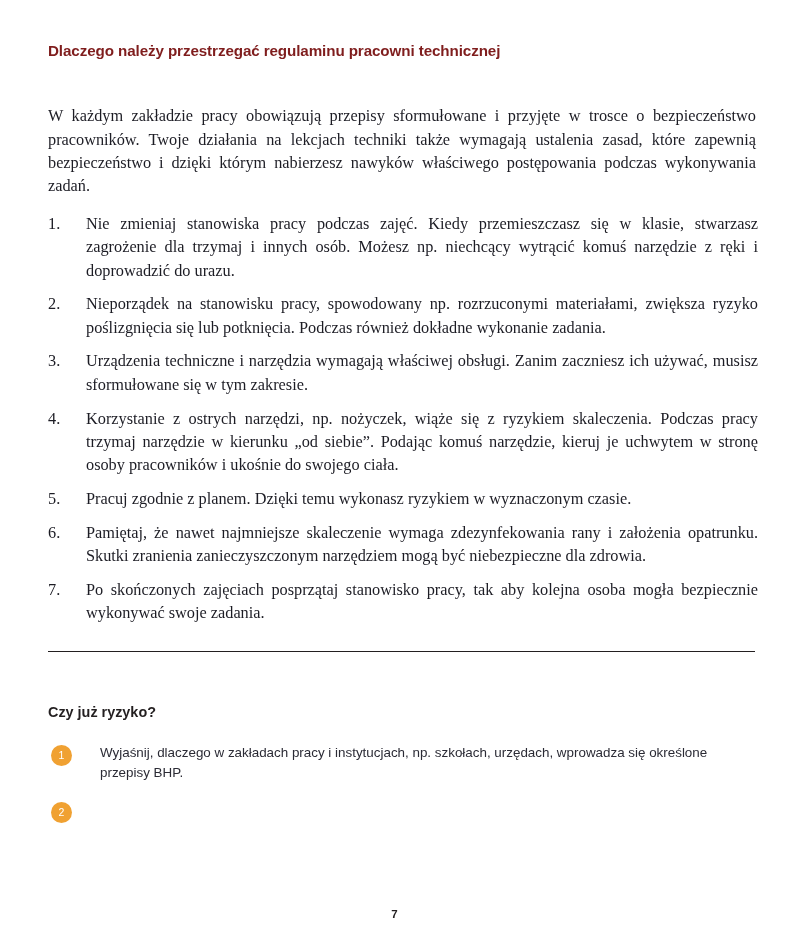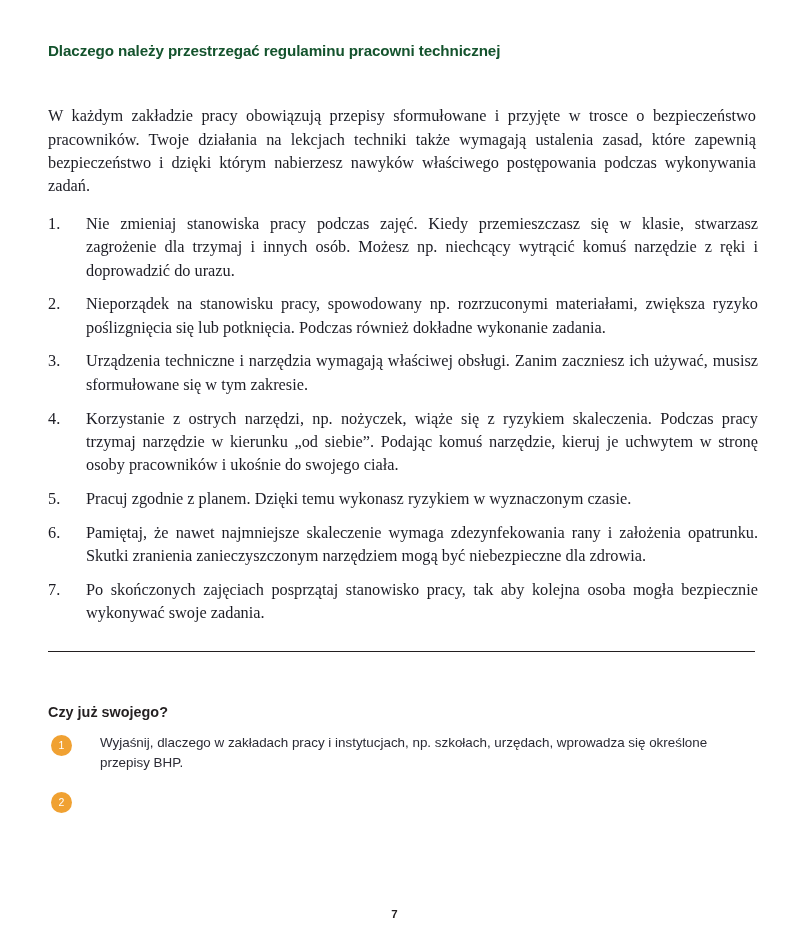--- a/index.html
+++ b/index.html
@@ -21,21 +21,21 @@
     position: relative;
     width: 789px;
     height: 936px;
     box-sizing: border-box;
   }
 
   
   .heading-sans {
     font-family: "Liberation Sans", sans-serif;
     font-weight: bold;
-    color: #14532d;
+    color: #7f1d1d;
     letter-spacing: -0.1px;
   }
 
   #main-heading {
     position: absolute;
     left: 48px;
     top: 31px;
     width: 710px;
     font-size: 15.2px;
     line-height: 20px;
@@ -153,20 +153,21 @@
     background: #f0a132;
     color: #ffffff;
     font-family: "Liberation Sans", sans-serif;
     font-size: 10.5px;
     font-weight: normal;
     line-height: 21px;
     text-align: center;
   }
   .quiz-text {
     display: block;
+    margin-top: 10px;
   }
 
   
   #page-number {
     position: absolute;
     left: 0;
     top: 908px;
     width: 789px;
     text-align: center;
     font-family: "Liberation Sans", sans-serif;
@@ -211,21 +212,21 @@
       <span class="rule-text">Pamiętaj, że nawet najmniejsze skaleczenie wymaga zdezynfekowania rany i założenia opatrunku. Skutki zranienia zanieczyszczonym narzędziem mogą być niebezpieczne dla zdrowia.</span>
     </li>
     <li class="rule-item">
       <span class="rule-number">7.</span>
       <span class="rule-text">Po skończonych zajęciach posprzątaj stanowisko pracy, tak aby kolejna osoba mogła bezpiecznie wykonywać swoje zadania.</span>
     </li>
   </ol>
 
   <div id="section-divider"></div>
 
-  <h2 id="quiz-heading">Czy już swojego?</h2>
+  <h2 id="quiz-heading">Czy już ryzyko?</h2>
 
   <ol id="quiz-list">
     <li class="quiz-item">
       <span class="quiz-badge" style="background: rgb(240, 161, 50);">1</span>
       <span class="quiz-text">Wyjaśnij, dlaczego w zakładach pracy i instytucjach, np. szkołach, urzędach, wprowadza się określone przepisy BHP.</span>
     </li>
     <li class="quiz-item">
       <span class="quiz-badge" style="background: rgb(240, 161, 50);">2</span>
     </li>
   </ol>

